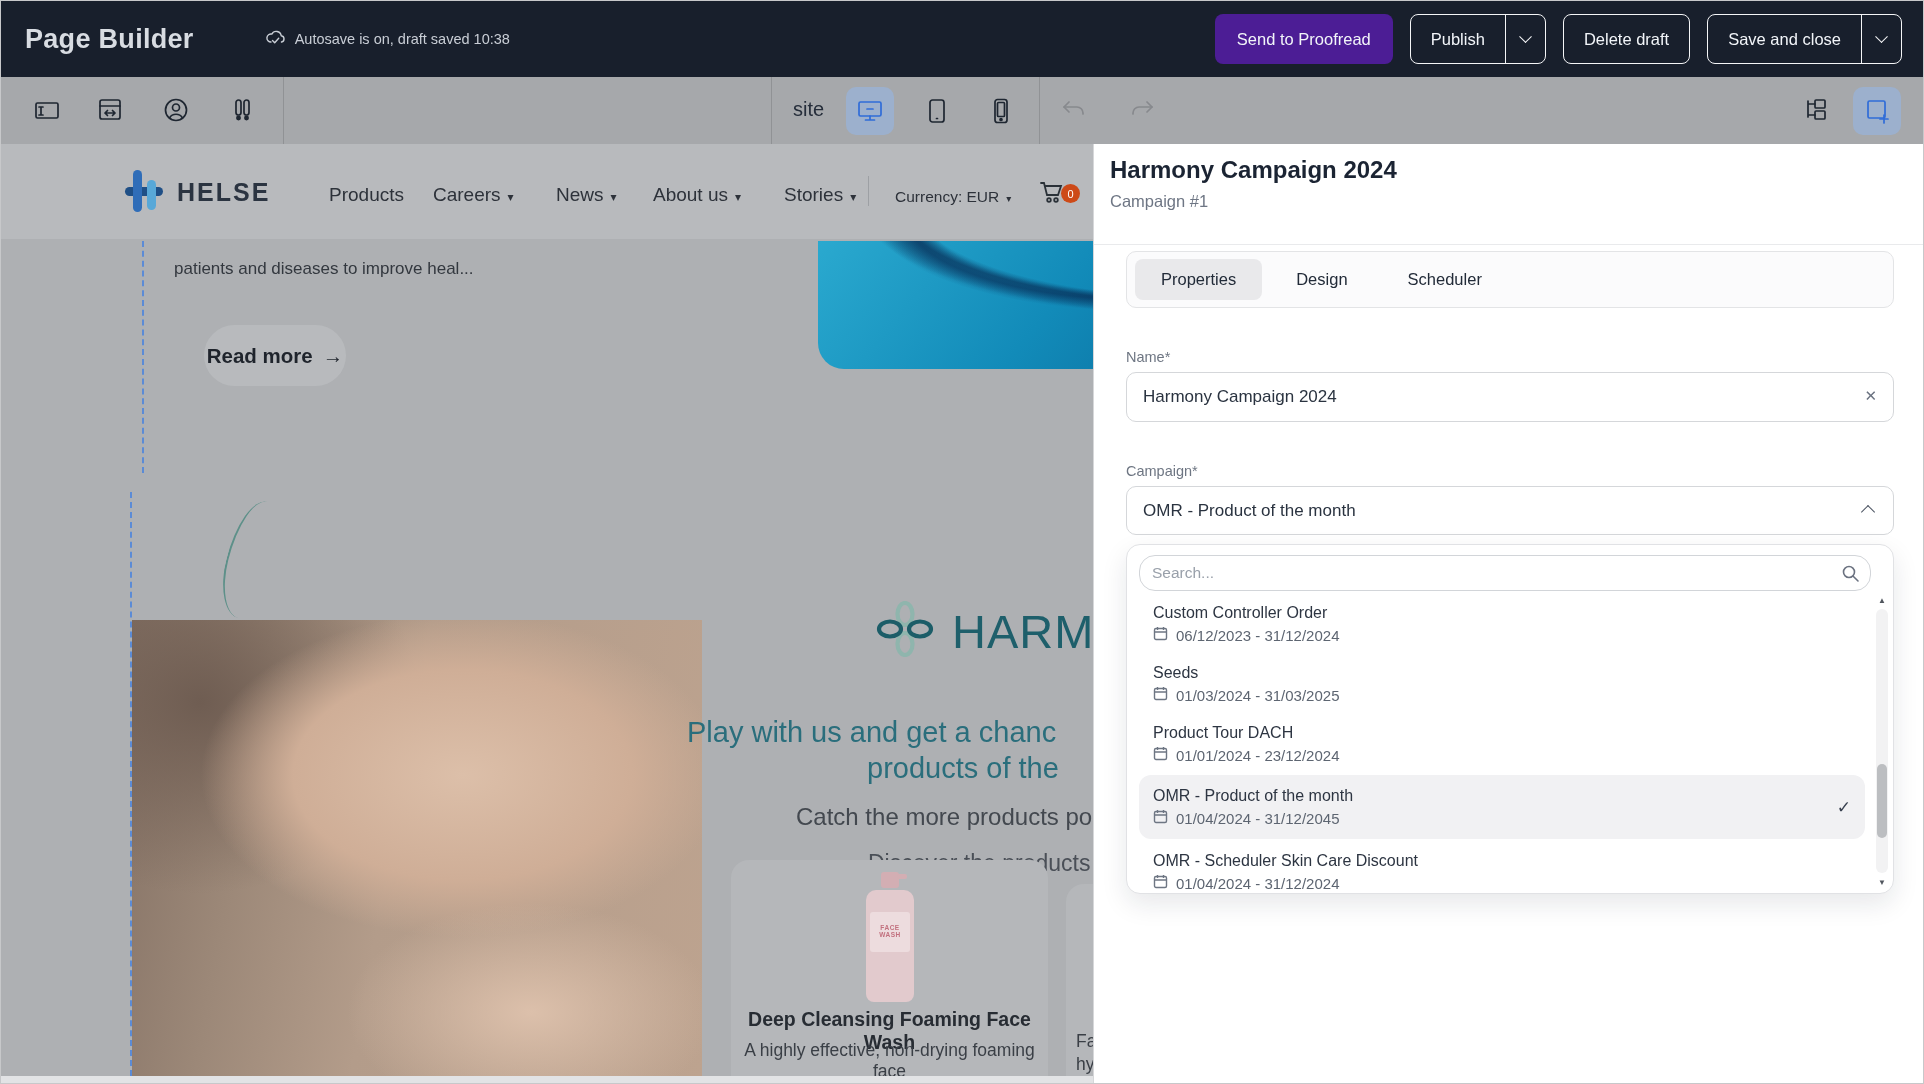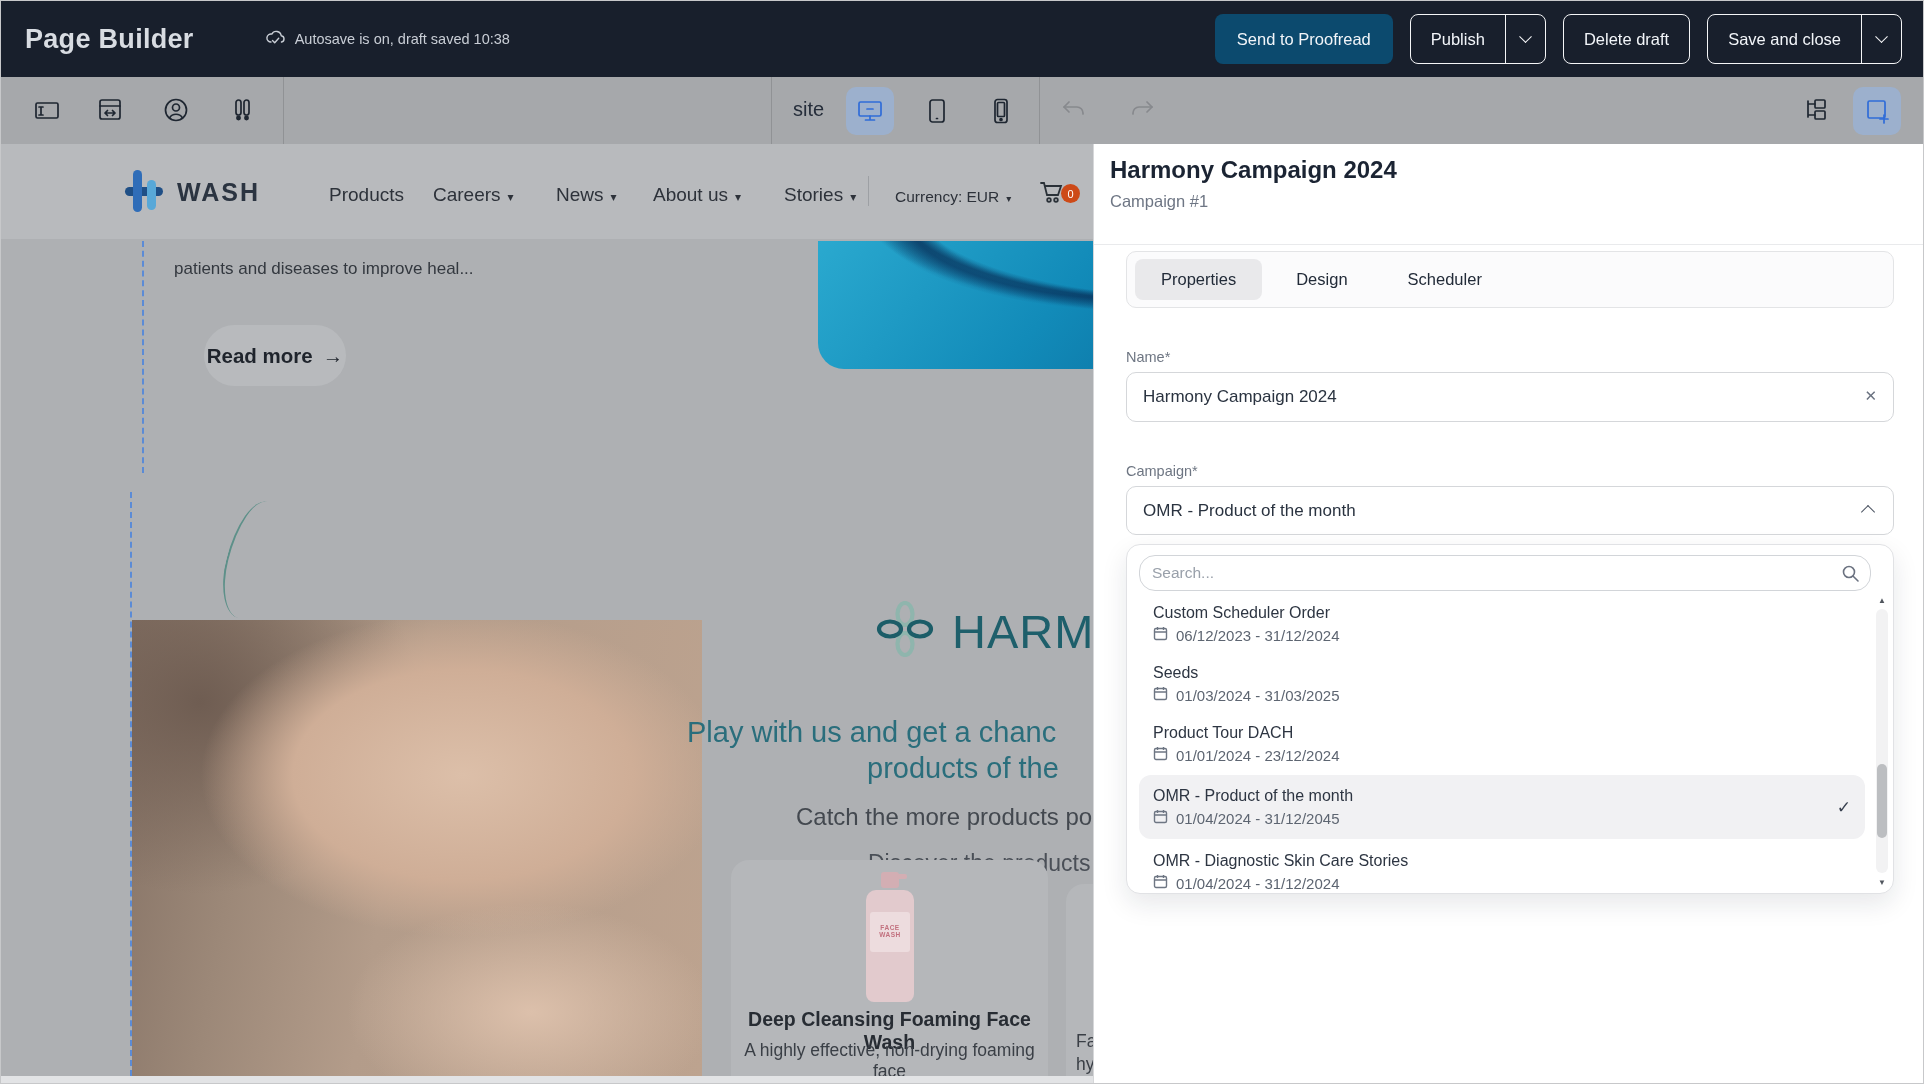--- a/index.html
+++ b/index.html
@@ -6,21 +6,21 @@
   html,body { width:1924px; height:1084px; }
   body { font-family:"Liberation Sans", sans-serif; background:#fff; }
   #app { position:relative; width:1924px; height:1084px; overflow:hidden; border:1px solid #c7c8ca; background:#fff; }
 
   
   .hdr { position:absolute; left:0; top:0; width:1924px; height:76px; background:#181f2c; display:flex; align-items:center; }
   .hdr-title { margin-left:24px; font-size:27px; font-weight:bold; color:#d8dce2; letter-spacing:.3px; }
   .autosave { display:flex; align-items:center; gap:9px; margin-left:70px; color:#c9ced6; font-size:14.5px; }
   .hdr-actions { position:absolute; right:23px; top:13px; display:flex; gap:17px; height:50px; }
   .btn { display:flex; align-items:center; border-radius:8px; color:#f2f5f9; font-size:16.5px; cursor:pointer; }
-  .btn-primary { background:#0c4a6e; padding:0 22px; }
+  .btn-primary { background:#4c1d95; padding:0 22px; }
   .btn-outline { border:1.5px solid #f4f5f7; }
   .btn-outline .lbl { padding:0 20px; }
   .btn-split .lbl { border-right:1px solid #f4f5f7; height:100%; display:flex; align-items:center; }
   .btn-split .chev-box { padding:0 15px; height:100%; display:flex; align-items:center; }
   .chev { width:9px; height:9px; border-right:1.8px solid #f4f5f7; border-bottom:1.8px solid #f4f5f7; transform:rotate(45deg) translate(-2px,-2px); }
 
   
   .tb { position:absolute; left:0; top:76px; width:1924px; height:67px; background:#a6a8ab; }
   .tb-sep { position:absolute; top:0; width:1px; height:67px; background:#909295; }
   .tb-icon { position:absolute; top:18px; width:30px; height:30px; cursor:pointer; }
@@ -243,21 +243,21 @@
   </div>
 
   <div class="preview">
     <div class="site-hdr">
       <div class="logo">
         <span class="logo-mark">
           <i style="left:2px; top:19px; width:38px; height:9px; background:#1f4f86;"></i>
           <i style="left:10px; top:2px; width:9px; height:42px; background:#2f6db8;"></i>
           <i style="left:24px; top:12px; width:9px; height:30px; background:#58a8d8;"></i>
         </span>
-        <span class="logo-text">WASH</span>
+        <span class="logo-text">HELSE</span>
       </div>
       <div class="nav-item" style="left:328px"><span>Products</span></div>
       <div class="nav-item" style="left:432px"><span>Careers</span><span class="nav-caret">▾</span></div>
       <div class="nav-item" style="left:555px"><span>News</span><span class="nav-caret">▾</span></div>
       <div class="nav-item" style="left:652px"><span>About us</span><span class="nav-caret">▾</span></div>
       <div class="nav-item" style="left:783px"><span>Stories</span><span class="nav-caret">▾</span></div>
       <div class="tb-sep" style="left:867px; top:32px; height:30px; background:#9da0a4;"></div>
       <div class="currency"><span>Currency: EUR</span><span class="nav-caret" style="font-size:10px">▾</span></div>
       <div class="cart">
         <svg viewBox="0 0 28 28">
@@ -347,21 +347,21 @@
         <input type="text" placeholder="Search..." style="">
         <span class="s-icon">
           <svg viewBox="0 0 19 19">
               <circle cx="8" cy="8" r="5.5"></circle>
               <path d="M12.2 12.2 L17 17"></path>
             </svg>
         </span>
       </div>
 
       <div class="opt" style="top:50px">
-        <div class="o-name">Custom Scheduler Order</div>
+        <div class="o-name">Custom Controller Order</div>
         <div class="o-date">
             <span class="cal"><svg viewBox="0 0 15 15">
                 <rect x="1.5" y="2.5" width="12" height="11" rx="1.5"></rect>
                 <path d="M1.5 6 h12 M4.5 1 v3 M10.5 1 v3"></path>
               </svg></span>
             <span>06/12/2023 - 31/12/2024</span>
           </div>
       </div>
       <div class="opt" style="top:110px">
         <div class="o-name">Seeds</div>
@@ -388,21 +388,21 @@
         <div class="o-date">
             <span class="cal"><svg viewBox="0 0 15 15">
                 <rect x="1.5" y="2.5" width="12" height="11" rx="1.5"></rect>
                 <path d="M1.5 6 h12 M4.5 1 v3 M10.5 1 v3"></path>
               </svg></span>
             <span>01/04/2024 - 31/12/2045</span>
           </div>
         <span class="o-check">✓</span>
       </div>
       <div class="opt" style="top:298px">
-        <div class="o-name">OMR - Diagnostic Skin Care Stories</div>
+        <div class="o-name">OMR - Scheduler Skin Care Discount</div>
         <div class="o-date">
             <span class="cal"><svg viewBox="0 0 15 15">
                 <rect x="1.5" y="2.5" width="12" height="11" rx="1.5"></rect>
                 <path d="M1.5 6 h12 M4.5 1 v3 M10.5 1 v3"></path>
               </svg></span>
             <span>01/04/2024 - 31/12/2024</span>
           </div>
       </div>
 
       <div class="sbar">

